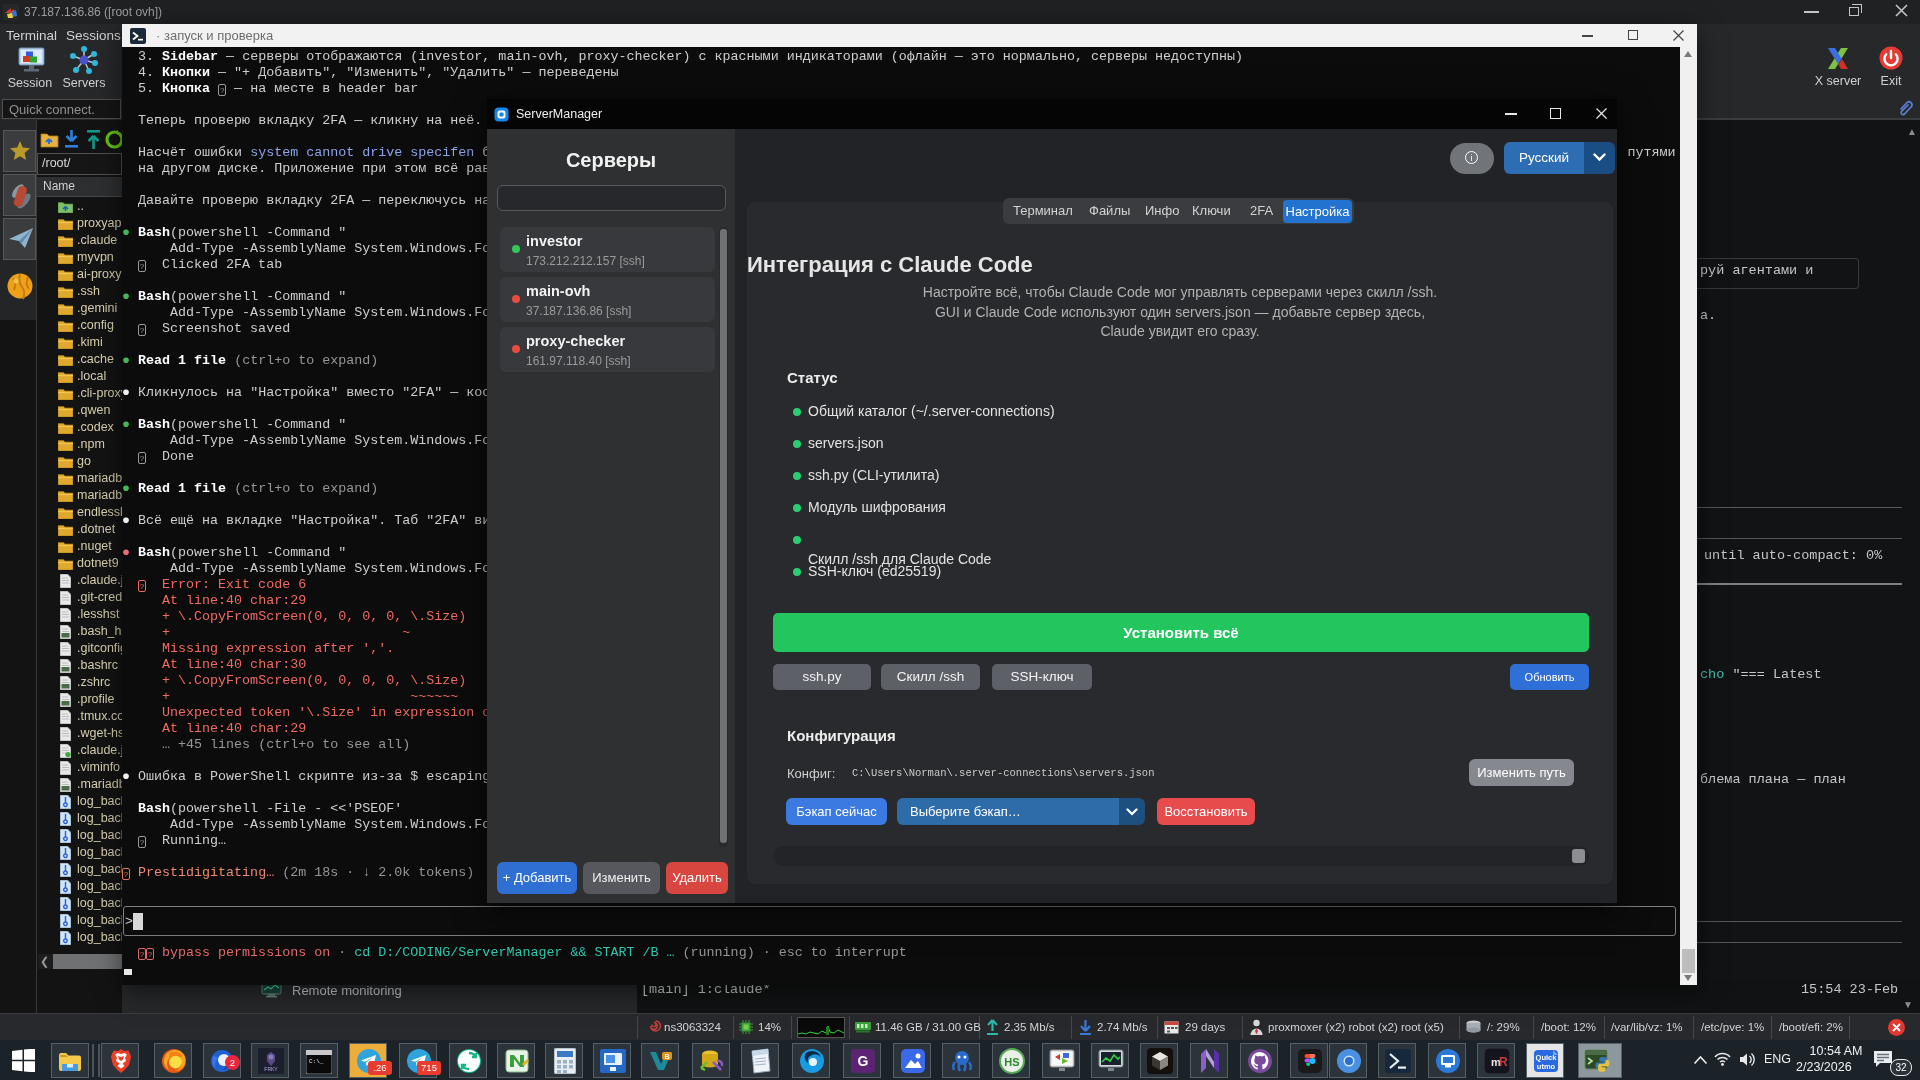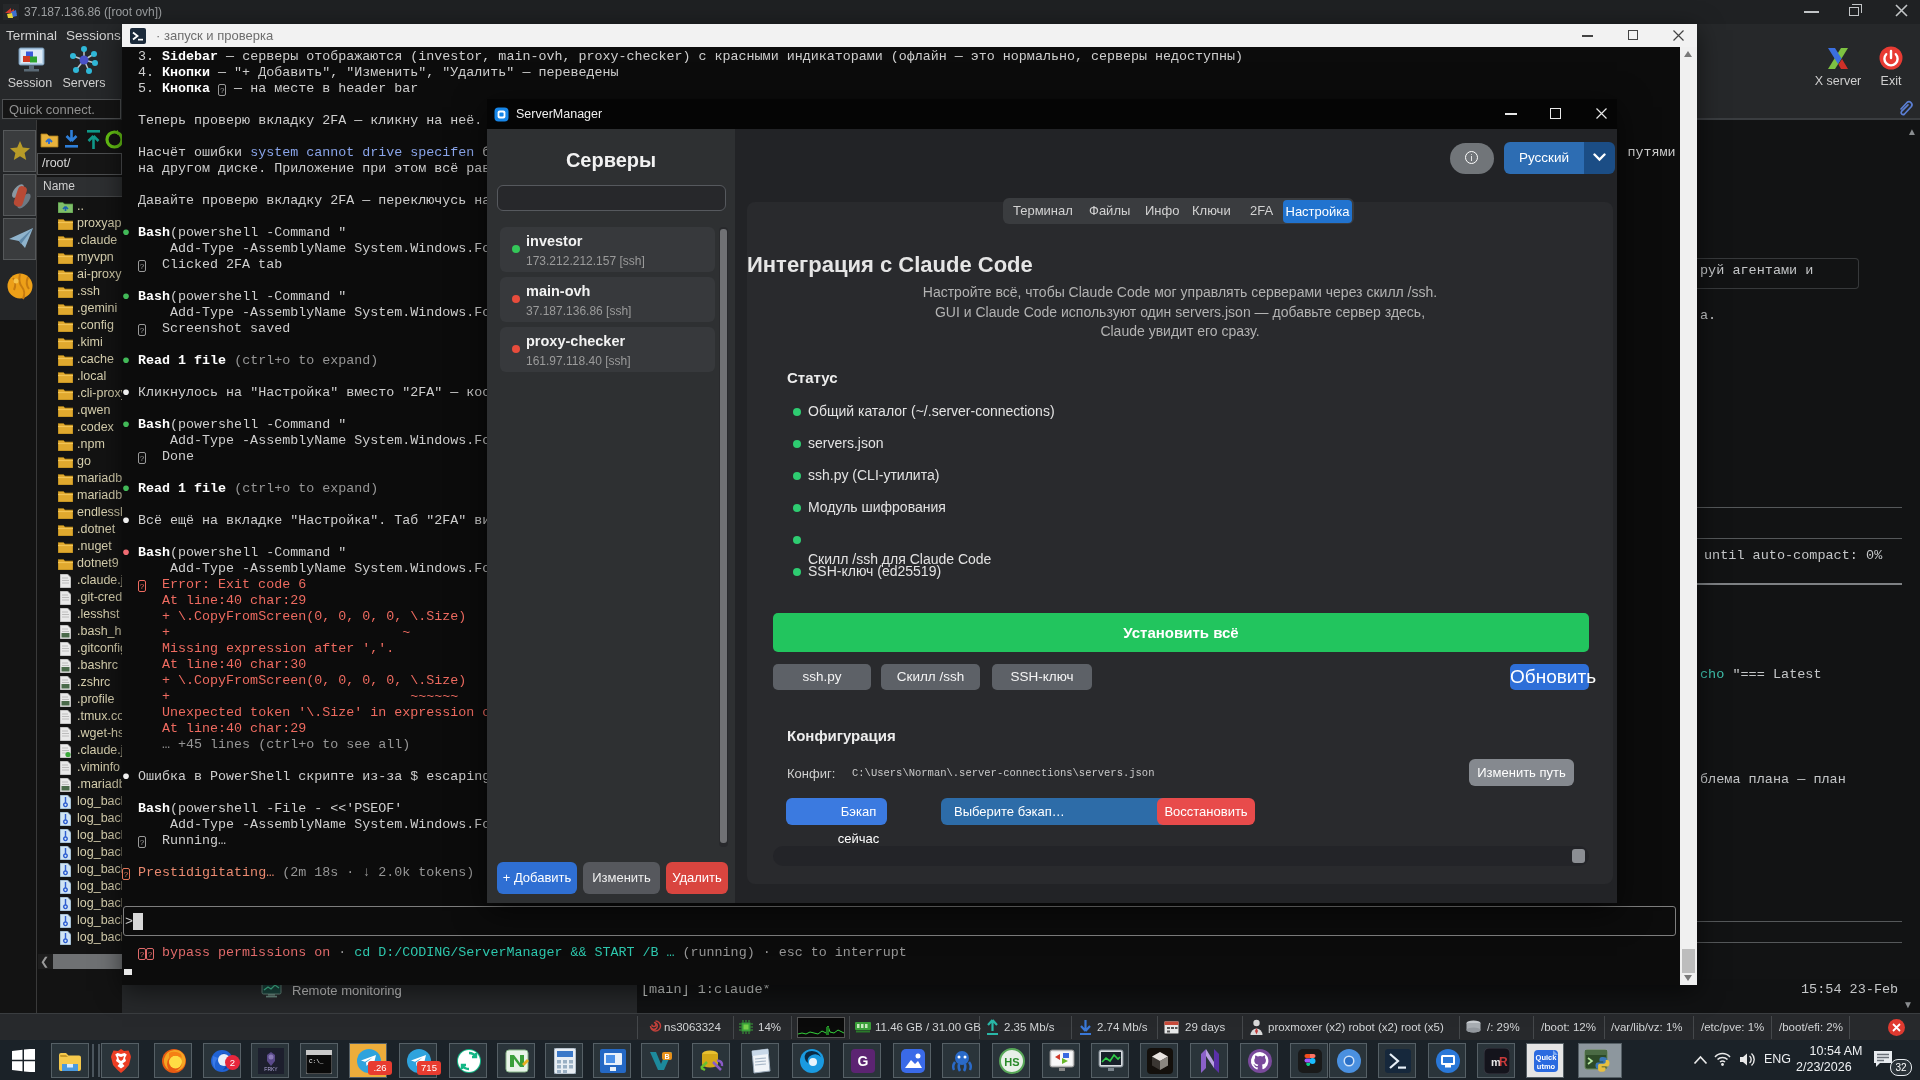--- a/index.html
+++ b/index.html
@@ -651,27 +651,27 @@
     <div class="ab" style="left:58px;top:375px;width:8px;height:8px;border-radius:50%;background:#2ecc71;"></div>
     <div class="ab" style="left:73px;top:370px;font-size:14px;color:#e3e3e3;">Модуль шифрования</div>
     <div class="ab" style="left:58px;top:407px;width:8px;height:8px;border-radius:50%;background:#2ecc71;"></div>
     <div class="ab" style="left:73px;top:402px;font-size:14px;color:#e3e3e3;margin-top:20px;">Скилл /ssh для Claude Code</div>
     <div class="ab" style="left:58px;top:439px;width:8px;height:8px;border-radius:50%;background:#2ecc71;"></div>
     <div class="ab" style="left:73px;top:434px;font-size:14px;color:#e3e3e3;">SSH-ключ (ed25519)</div>
     <div class="ab" style="left:38px;top:484px;width:816px;height:39px;background:#22c55e;border-radius:5px;color:#fff;font-size:15px;font-weight:bold;text-align:center;line-height:39px;">Установить всё</div>
     <div class="ab" style="left:38px;top:535px;width:98px;height:26px;background:#5d6167;border-radius:5px;color:#f4f4f4;font-size:13.5px;text-align:center;line-height:26px;">ssh.py</div>
     <div class="ab" style="left:146px;top:535px;width:99px;height:26px;background:#5d6167;border-radius:5px;color:#f4f4f4;font-size:13.5px;text-align:center;line-height:26px;">Скилл /ssh</div>
     <div class="ab" style="left:257px;top:535px;width:100px;height:26px;background:#5d6167;border-radius:5px;color:#f4f4f4;font-size:13.5px;text-align:center;line-height:26px;">SSH-ключ</div>
-    <div class="ab" style="left:775px;top:535px;width:79px;height:26px;background:#2e6fd8;border-radius:5px;color:#fff;font-size:19px;text-align:center;line-height:26px;">Обновить</div>
+    <div class="ab" style="left:775px;top:535px;width:79px;height:26px;background:#2e6fd8;border-radius:5px;color:#fff;font-size:11px;text-align:center;line-height:26px;">Обновить</div>
     <div class="ab" style="left:52px;top:598px;font-size:15px;font-weight:bold;color:#ededed;">Конфигурация</div>
     <div class="ab" style="left:52px;top:637px;font-size:13px;color:#cfcfcf;">Конфиг:</div>
     <div class="ab mono" style="left:117px;top:638px;font-size:10.5px;color:#c9c9c9;font-family:'Liberation Mono',monospace;">C:\Users\Norman\.server-connections\servers.json</div>
     <div class="ab" style="left:734px;top:630px;width:105px;height:27px;background:#85898f;border-radius:6px;color:#fff;font-size:13px;text-align:center;line-height:27px;">Изменить путь</div>
-    <div class="ab" style="left:51px;top:669px;width:101px;height:27px;background:#3b7ae0;border-radius:6px;color:#fff;font-size:13px;text-align:center;line-height:27px;padding-left:44px;">Бэкап сейчас</div>
-    <div class="ab" style="left:162px;top:669px;width:248px;height:27px;border-radius:6px;overflow:hidden;margin-left:44px;">
+    <div class="ab" style="left:51px;top:669px;width:101px;height:27px;background:#3b7ae0;border-radius:6px;color:#fff;font-size:13px;text-align:center;line-height:27px;">Бэкап сейчас</div>
+    <div class="ab" style="left:162px;top:669px;width:248px;height:27px;border-radius:6px;overflow:hidden;">
       <div class="ab" style="left:0;top:0;width:222px;height:27px;background:#2d6ca8;color:#fff;font-size:13px;line-height:27px;padding-left:13px;">Выберите бэкап…</div>
       <div class="ab" style="left:222px;top:0;width:26px;height:27px;background:#1d4f7f;">
         <svg style="position:absolute;left:7px;top:10px;" width="12" height="8" viewBox="0 0 12 8">
               <path d="M1.5 1.5 L6 6 L10.5 1.5" stroke="#fff" stroke-width="2.2" fill="none" stroke-linecap="round"></path>
             </svg>
       </div>
     </div>
     <div class="ab" style="left:422px;top:669px;width:98px;height:27px;background:#e84b4b;border-radius:6px;color:#fff;font-size:13px;text-align:center;line-height:27px;">Восстановить</div>
     <div class="ab" style="left:38px;top:717px;width:816px;height:20px;background:#232428;border-radius:10px;">
       <div class="ab" style="left:799px;top:3px;width:13px;height:14px;background:#8b8e93;border-radius:3px;"></div>

